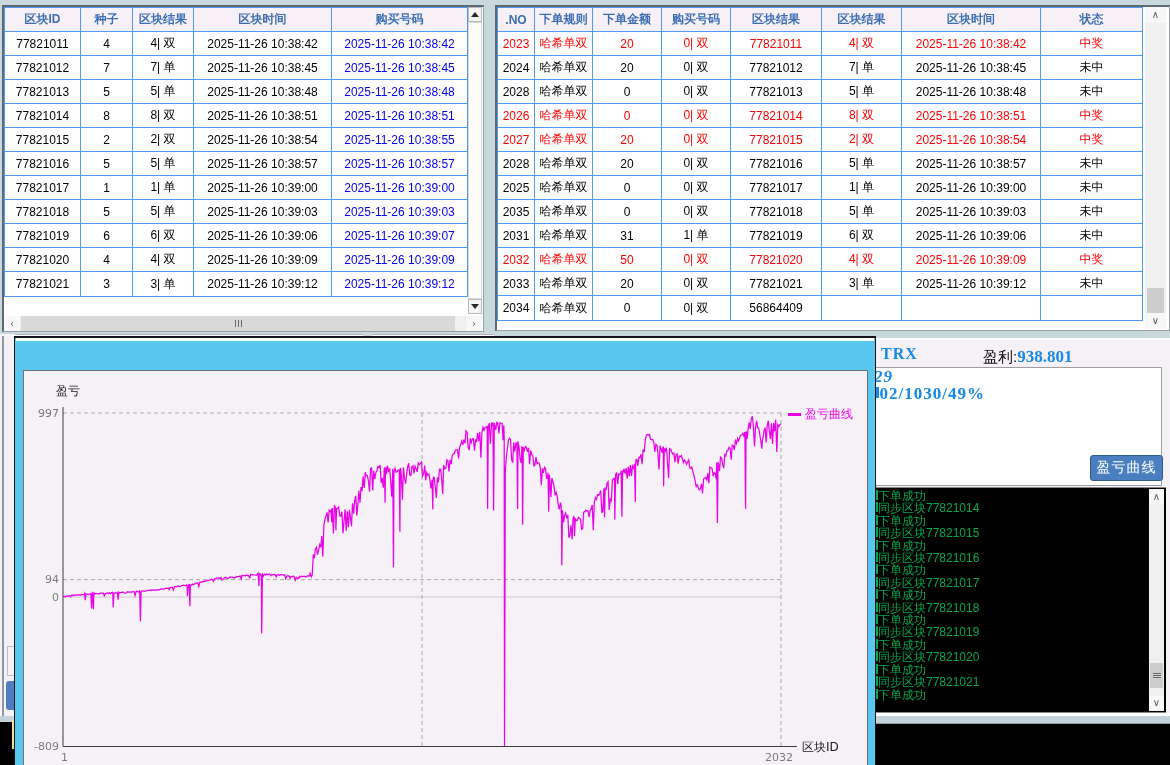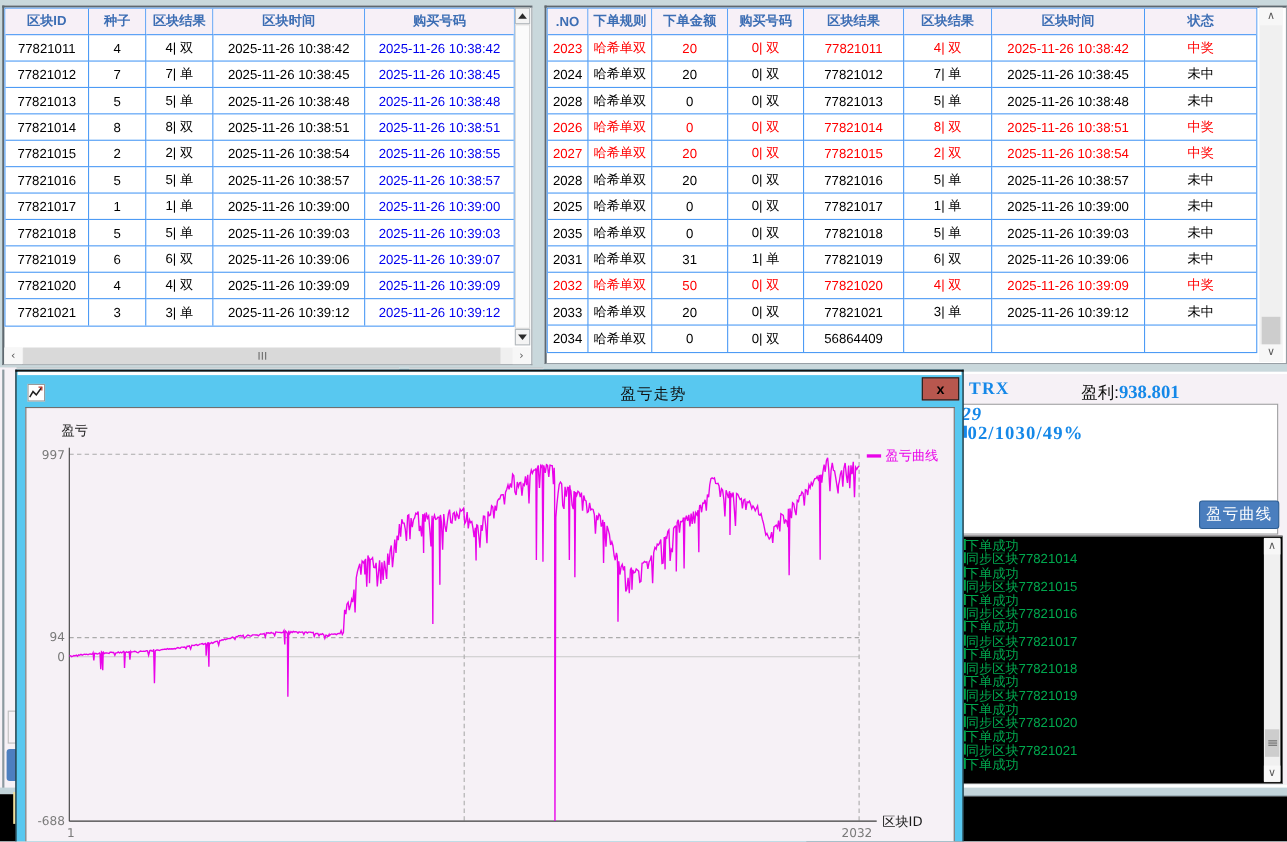--- a/index.html
+++ b/index.html
@@ -387,30 +387,20 @@
 <div class="abs" id="left-strip"></div>
 <div class="abs" id="left-strip-line"></div>
 <div class="abs" id="ls-box"></div>
 <div class="abs" id="ls-btn"></div>
 <div class="abs" id="ls-split"></div>
 <div class="abs" id="ls-black"></div>
 <div class="abs" id="ls-yellow"></div>
 
 <div class="abs" id="chart-window">
   <div id="win-title-pad"></div>
-  <div id="win-titlebar">
-    <div id="win-icon">
-      <svg width="14" height="14" viewBox="0 0 14 14">
-          <polyline points="1,11 4,6 7,9 12,2" fill="none" stroke="#222" stroke-width="1.4"></polyline>
-          <polyline points="9,2 12,2 12,5" fill="none" stroke="#C23B2E" stroke-width="1.2"></polyline>
-        </svg>
-    </div>
-    <div id="win-title">盈亏走势</div>
-    <div id="win-close">x</div>
-  </div>
   <div id="chart-panel">
     <svg id="chart-svg" width="843" height="392">
         <line x1="39" y1="42" x2="757" y2="42" stroke="#ABABAB" stroke-width="1" stroke-dasharray="4,3"></line>
         <line x1="39" y1="208.6519558676028" x2="757" y2="208.6519558676028" stroke="#ABABAB" stroke-width="1" stroke-dasharray="4,3"></line>
         <line x1="39" y1="226" x2="757" y2="226" stroke="#C9C9C9" stroke-width="1"></line>
         <line x1="398" y1="42" x2="398" y2="375.5" stroke="#ABABAB" stroke-width="1" stroke-dasharray="4,3"></line>
         <line x1="757" y1="42" x2="757" y2="375.5" stroke="#ABABAB" stroke-width="1" stroke-dasharray="4,3"></line>
         <line x1="39" y1="36" x2="39" y2="375.5" stroke="#3C3C3C" stroke-width="1"></line>
         <line x1="39" y1="375.5" x2="773" y2="375.5" stroke="#3C3C3C" stroke-width="1"></line>
         <polyline points="39.0,225.5 40.1,225.1 41.1,225.9 42.2,225.4 43.2,224.9 44.3,225.2 45.4,224.5 46.4,225.6 47.5,224.3 48.5,224.7 49.6,223.8 50.7,224.6 51.7,224.2 52.8,223.7 53.8,224.0 54.9,223.7 56.0,224.3 57.0,223.7 58.1,223.6 59.2,223.8 60.2,223.4 60.6,222.5 61.3,229.3 62.0,222.4 62.3,223.2 63.4,223.1 64.5,223.5 65.5,223.2 66.6,222.6 66.9,223.2 67.6,237.4 68.3,221.6 68.7,222.0 69.4,238.2 69.8,222.7 70.1,222.0 70.8,223.2 71.9,222.5 72.9,222.6 74.0,222.8 75.1,223.0 76.1,222.0 77.2,222.0 78.2,222.2 79.3,222.2 80.4,224.8 81.4,222.5 82.5,222.4 83.5,221.7 84.6,222.6 85.7,221.8 86.7,222.6 87.8,221.6 88.5,221.2 88.8,221.5 89.2,236.3 89.9,222.3 91.0,221.6 92.0,222.1 93.1,222.0 93.4,220.9 94.1,228.8 94.9,221.4 95.2,221.9 96.3,221.6 97.3,221.4 98.4,221.1 99.5,221.3 100.5,222.0 101.6,222.4 102.6,221.5 103.7,220.8 104.8,221.2 105.8,221.2 106.9,220.9 107.9,221.1 109.0,220.6 110.1,220.7 111.1,224.6 112.2,220.4 113.2,220.2 114.3,221.0 115.4,220.5 115.7,219.2 116.4,250.2 117.1,220.8 117.5,220.4 118.5,219.9 119.6,219.9 120.7,220.4 121.7,220.0 122.8,219.6 123.8,219.5 124.9,219.4 126.0,219.0 127.0,219.5 128.1,218.7 129.1,219.2 130.2,218.8 131.3,219.0 132.3,218.8 133.4,219.0 134.5,218.6 135.5,218.9 136.6,218.1 137.6,217.7 138.7,218.1 139.8,218.3 140.8,217.3 141.9,217.3 142.9,217.4 144.0,217.2 145.1,218.7 146.1,216.4 147.2,216.5 148.2,216.2 149.3,219.0 150.4,215.6 151.4,215.7 152.5,215.8 153.5,215.2 154.6,215.0 155.7,215.8 156.7,215.3 157.8,214.5 158.8,214.4 159.9,214.1 161.0,214.8 162.0,214.4 162.7,213.9 163.1,214.3 163.4,225.1 164.1,215.2 165.2,212.9 165.9,235.2 166.3,213.9 166.6,214.1 167.3,214.1 168.4,213.0 169.4,213.8 170.5,213.0 171.6,212.4 172.6,212.1 173.7,211.9 174.8,215.5 175.8,211.2 176.9,211.4 177.9,210.6 179.0,210.8 180.1,209.9 181.1,210.5 182.2,209.9 183.2,209.6 184.3,209.3 185.4,209.4 186.4,208.7 187.5,208.2 188.5,208.8 189.6,210.3 190.7,207.7 191.7,208.0 192.8,207.0 193.8,207.0 194.9,206.8 196.0,207.4 197.0,206.5 198.1,209.3 199.1,208.4 200.2,207.2 201.3,206.3 202.3,206.7 203.4,207.3 204.4,207.2 205.5,206.2 206.6,206.2 207.6,206.2 208.7,206.3 209.8,206.3 210.8,207.1 211.9,206.0 212.9,205.4 214.0,205.5 215.1,205.4 216.1,204.9 217.2,208.0 218.2,204.3 219.3,204.5 220.4,204.3 221.4,204.9 222.5,203.9 223.5,204.6 224.6,204.6 225.7,206.8 226.7,203.5 227.8,203.7 228.8,203.9 229.9,203.9 231.0,204.0 232.0,204.2 233.1,204.0 234.1,202.2 234.9,214.9 235.2,203.9 235.6,202.7 236.3,203.4 237.0,204.6 237.3,204.0 237.7,262.4 238.4,202.4 239.4,205.1 240.5,203.1 241.6,204.0 242.6,203.0 243.7,203.5 244.7,203.2 245.8,203.4 246.9,204.7 247.9,203.4 249.0,203.9 250.1,203.6 251.1,203.5 252.2,205.8 253.2,203.7 254.3,203.5 255.4,204.5 256.4,203.7 257.5,203.7 258.5,203.8 259.6,204.1 260.7,203.8 261.7,207.6 262.8,205.0 263.8,204.8 264.9,204.9 266.0,207.1 267.0,205.4 268.1,205.8 269.1,205.1 270.2,205.9 271.3,209.3 272.3,206.3 273.4,206.7 273.7,207.6 274.4,207.5 275.2,205.7 275.5,206.7 276.6,205.8 277.6,205.3 278.7,205.7 279.7,205.4 280.8,205.4 281.9,206.0 282.9,205.1 284.0,204.8 285.1,205.1 286.1,202.3 287.2,205.9 288.2,204.1 289.3,183.4 290.4,187.3 291.4,178.2 292.5,176.4 293.5,183.7 294.6,179.3 295.7,173.6 296.7,176.4 297.8,165.0 298.8,185.8 299.9,154.2 301.0,148.4 302.0,144.9 303.1,141.5 304.1,151.4 305.2,139.1 306.3,140.6 307.0,139.3 307.3,144.1 307.7,151.3 308.4,137.0 309.4,162.4 310.5,134.0 311.2,137.1 311.6,135.9 311.9,159.2 312.6,137.7 313.7,137.4 314.7,136.1 315.8,144.9 316.9,145.1 317.9,140.7 319.0,162.1 320.0,150.7 321.1,138.4 322.2,159.7 323.2,140.2 324.3,156.2 325.4,138.9 326.4,146.2 327.5,155.3 328.5,132.2 329.6,142.6 330.7,129.3 331.7,124.9 332.8,144.6 333.8,134.2 334.9,119.5 336.0,131.7 337.0,116.1 338.1,120.0 339.1,105.4 340.2,116.9 341.3,101.1 342.3,104.6 343.4,104.6 344.4,109.7 345.5,120.7 346.6,97.7 347.6,97.0 348.7,119.1 349.7,99.9 350.8,108.2 351.9,101.4 352.9,99.8 354.0,95.5 355.0,96.4 356.1,94.0 357.2,111.8 358.2,107.0 359.3,116.7 360.4,96.4 361.1,131.7 361.4,97.6 361.8,96.9 362.5,103.3 363.5,94.9 364.6,100.2 365.7,98.1 366.7,110.0 367.8,125.8 368.8,97.8 369.5,196.3 369.9,100.9 370.2,100.1 371.0,97.3 372.0,101.1 373.1,100.7 374.1,99.2 375.2,99.2 375.9,160.7 376.3,97.1 376.6,97.9 377.3,104.2 378.4,128.7 379.4,96.3 380.5,107.4 381.6,112.6 382.6,103.7 383.7,95.7 384.7,92.3 385.8,104.0 386.9,104.4 387.9,95.8 389.0,94.8 390.0,102.3 391.1,95.2 392.2,97.9 393.2,100.8 394.3,92.0 395.3,93.6 396.4,92.6 397.5,91.0 398.5,105.0 399.6,103.0 400.7,94.6 401.7,109.3 402.8,101.5 403.8,104.1 404.9,103.2 406.0,109.3 407.0,117.3 408.1,108.9 408.8,138.5 409.1,109.2 409.5,106.2 410.2,106.6 411.3,116.3 412.3,126.9 413.4,106.4 414.4,111.5 415.5,98.2 416.6,98.4 417.6,107.3 418.7,122.9 419.7,94.0 420.8,97.8 421.9,97.1 422.9,88.8 424.0,90.0 425.0,100.4 426.1,88.7 427.2,93.2 428.2,84.7 429.3,82.6 430.3,82.7 431.4,79.1 432.5,78.8 433.5,78.7 434.6,87.5 435.6,76.5 436.7,73.8 437.8,69.9 438.8,73.8 439.9,68.6 441.0,72.3 442.0,60.0 443.1,61.4 444.1,76.1 445.2,79.0 446.3,67.2 447.3,71.6 448.4,67.9 449.4,67.6 450.5,79.6 451.6,69.1 452.6,70.3 453.7,62.0 454.7,70.1 455.8,60.7 456.9,86.7 457.9,61.5 459.0,56.3 460.0,59.2 461.1,56.4 462.2,56.4 462.9,55.4 463.2,55.7 463.6,138.0 464.3,55.1 465.3,52.1 466.4,72.7 467.5,52.4 468.5,54.0 468.9,51.3 469.6,139.6 470.3,52.0 470.6,53.4 471.7,58.8 472.8,51.4 473.8,52.1 474.9,62.5 476.0,51.9 477.0,52.2 478.1,52.4 479.1,69.2 479.8,54.2 480.2,67.0 480.5,375.3 481.3,99.4 482.3,87.3 483.4,77.0 484.4,69.4 485.5,67.2 486.6,68.7 487.6,88.6 488.7,91.6 489.7,71.5 490.8,80.5 491.9,72.1 492.9,72.3 493.6,138.0 494.0,70.2 494.3,73.6 495.0,75.3 496.1,88.1 497.2,91.8 497.9,75.4 498.2,77.0 498.6,153.8 499.3,76.2 500.3,79.4 501.4,75.5 502.5,76.5 503.5,80.9 504.6,76.8 505.6,93.3 506.7,79.4 507.8,83.8 508.8,84.4 509.9,94.9 510.9,94.2 512.0,86.2 513.1,92.6 514.1,91.7 515.2,92.1 516.3,96.7 517.3,114.1 518.4,97.4 519.4,101.9 520.5,96.3 521.6,97.9 522.6,107.7 523.7,104.7 524.0,101.5 524.7,140.7 525.4,103.5 525.8,108.4 526.9,125.9 527.9,107.1 529.0,110.9 530.0,114.9 531.1,124.4 532.2,121.5 533.2,125.1 534.3,134.2 535.3,138.3 536.4,131.6 537.1,134.6 537.5,145.0 537.8,194.3 538.5,139.3 539.6,151.3 540.6,144.5 541.7,142.1 542.8,147.4 543.8,143.8 544.9,166.7 545.9,164.4 547.0,154.2 548.1,168.3 549.1,146.9 549.8,145.6 550.2,146.4 550.5,165.1 551.3,147.3 552.3,149.7 553.4,149.2 554.4,146.3 555.5,147.2 556.6,148.2 557.6,158.3 558.7,157.5 559.7,141.1 560.8,140.7 561.9,139.4 562.9,140.1 564.0,139.8 565.0,146.1 566.1,139.9 567.2,137.9 568.2,134.0 569.3,159.2 570.3,131.3 571.4,126.6 572.5,128.3 573.5,123.7 574.6,124.4 575.6,122.8 576.7,119.5 577.8,141.3 578.8,140.9 579.9,117.2 580.6,146.6 580.9,126.7 581.3,116.6 582.0,119.0 583.1,112.3 584.1,110.8 585.2,139.0 586.2,128.2 587.3,129.8 588.4,109.3 589.4,107.9 590.1,107.2 590.5,107.4 590.8,148.5 591.6,103.8 592.6,101.5 593.7,113.3 594.7,103.1 595.8,103.3 596.9,101.8 597.2,99.5 597.9,145.7 598.6,100.9 599.0,101.5 600.0,97.8 601.1,102.6 602.2,97.1 603.2,107.6 604.3,95.9 605.3,105.4 606.4,94.0 607.5,104.9 608.5,95.0 609.6,97.1 610.6,92.8 611.3,131.0 611.7,92.0 612.1,88.6 612.8,88.4 613.8,94.7 614.9,86.4 615.9,86.7 617.0,83.3 618.1,93.2 619.1,78.5 620.2,81.1 621.2,69.9 622.3,64.2 623.4,63.5 624.4,64.2 625.5,63.4 626.6,68.4 627.6,68.6 628.7,68.4 629.7,70.7 630.8,80.8 631.9,73.2 632.9,74.5 634.0,82.7 635.0,98.5 636.1,74.6 637.2,78.2 638.2,81.9 638.9,76.8 639.3,75.5 639.6,115.3 640.3,77.2 641.4,80.1 642.5,76.7 643.5,90.9 644.6,107.1 645.6,77.7 646.7,78.4 647.8,80.9 648.8,83.1 649.9,82.2 650.9,91.1 652.0,83.6 653.1,82.8 654.1,92.6 655.2,85.3 656.2,85.9 657.3,84.6 658.4,87.7 659.4,91.5 660.5,89.0 661.5,90.5 662.6,93.4 663.7,91.0 664.7,88.9 665.8,96.8 666.9,97.4 667.9,96.0 669.0,101.0 670.0,104.4 671.1,109.8 672.2,115.4 673.2,113.9 674.3,116.8 675.3,118.9 676.4,117.6 677.5,112.8 678.5,122.5 679.6,108.0 680.6,107.3 681.7,106.4 682.8,108.8 683.8,102.2 684.9,112.1 685.9,96.0 687.0,96.7 688.1,97.5 689.1,105.0 690.2,101.7 691.2,102.7 692.3,108.3 692.7,91.6 693.4,152.0 694.1,91.2 694.4,92.9 695.5,100.1 696.5,86.1 697.6,87.1 698.7,93.4 699.7,97.3 700.8,83.8 701.9,85.0 702.9,79.6 704.0,79.4 705.0,76.2 706.1,77.6 707.2,88.6 708.2,74.2 709.3,74.7 710.3,79.0 711.4,69.8 712.5,72.5 713.5,67.7 714.6,70.1 715.6,66.8 716.7,64.1 717.8,64.0 718.8,62.3 719.9,65.0 720.9,60.8 721.6,137.8 722.0,61.9 722.4,60.5 723.1,67.9 724.1,58.1 725.2,51.3 726.2,57.9 727.3,47.9 728.4,45.2 729.4,56.0 730.5,75.5 731.5,56.9 732.6,49.8 733.7,56.6 734.7,57.1 735.8,63.7 736.8,70.2 737.6,75.6 737.9,77.6 738.3,69.7 739.0,66.8 740.0,60.1 741.1,56.6 742.2,71.5 743.2,54.7 744.3,49.9 745.3,60.2 746.4,68.0 747.5,52.3 748.5,72.9 749.6,52.1 750.6,60.1 751.7,48.8 752.8,81.1 753.8,53.8 754.9,55.7 755.9,53.8 757.0,52.7" fill="none" stroke="#E903E9" stroke-width="1.25"></polyline>
@@ -418,20 +408,20 @@
     <div id="chart-ylab" style="left:32px; top:12px;">盈亏</div>
     <div id="chart-xlab" style="left:778px; top:368px;">区块ID</div>
     <div id="chart-legend" style="left:764px; top:35px;">
       <span class="dash"></span>
       <span class="ltext">盈亏曲线</span>
     </div>
     <div id="yticks">
         <div class="tick yt" style="left: 5px; top: 35.5px;">997</div>
         <div class="tick yt" style="left: 5px; top: 202.152px;">94</div>
         <div class="tick yt" style="left: 5px; top: 219.5px;">0</div>
-        <div class="tick yt" style="left: 5px; top: 368.804px;">-688</div>
+        <div class="tick yt" style="left: 5px; top: 368.804px;">-809</div>
       </div>
     <div id="xticks">
         <div class="tick" style="left: 37px; top: 379.5px;">1</div>
         <div class="tick" style="left: 741px; top: 379.5px;">2032</div>
       </div>
   </div>
 </div>
 
 </body></html>

